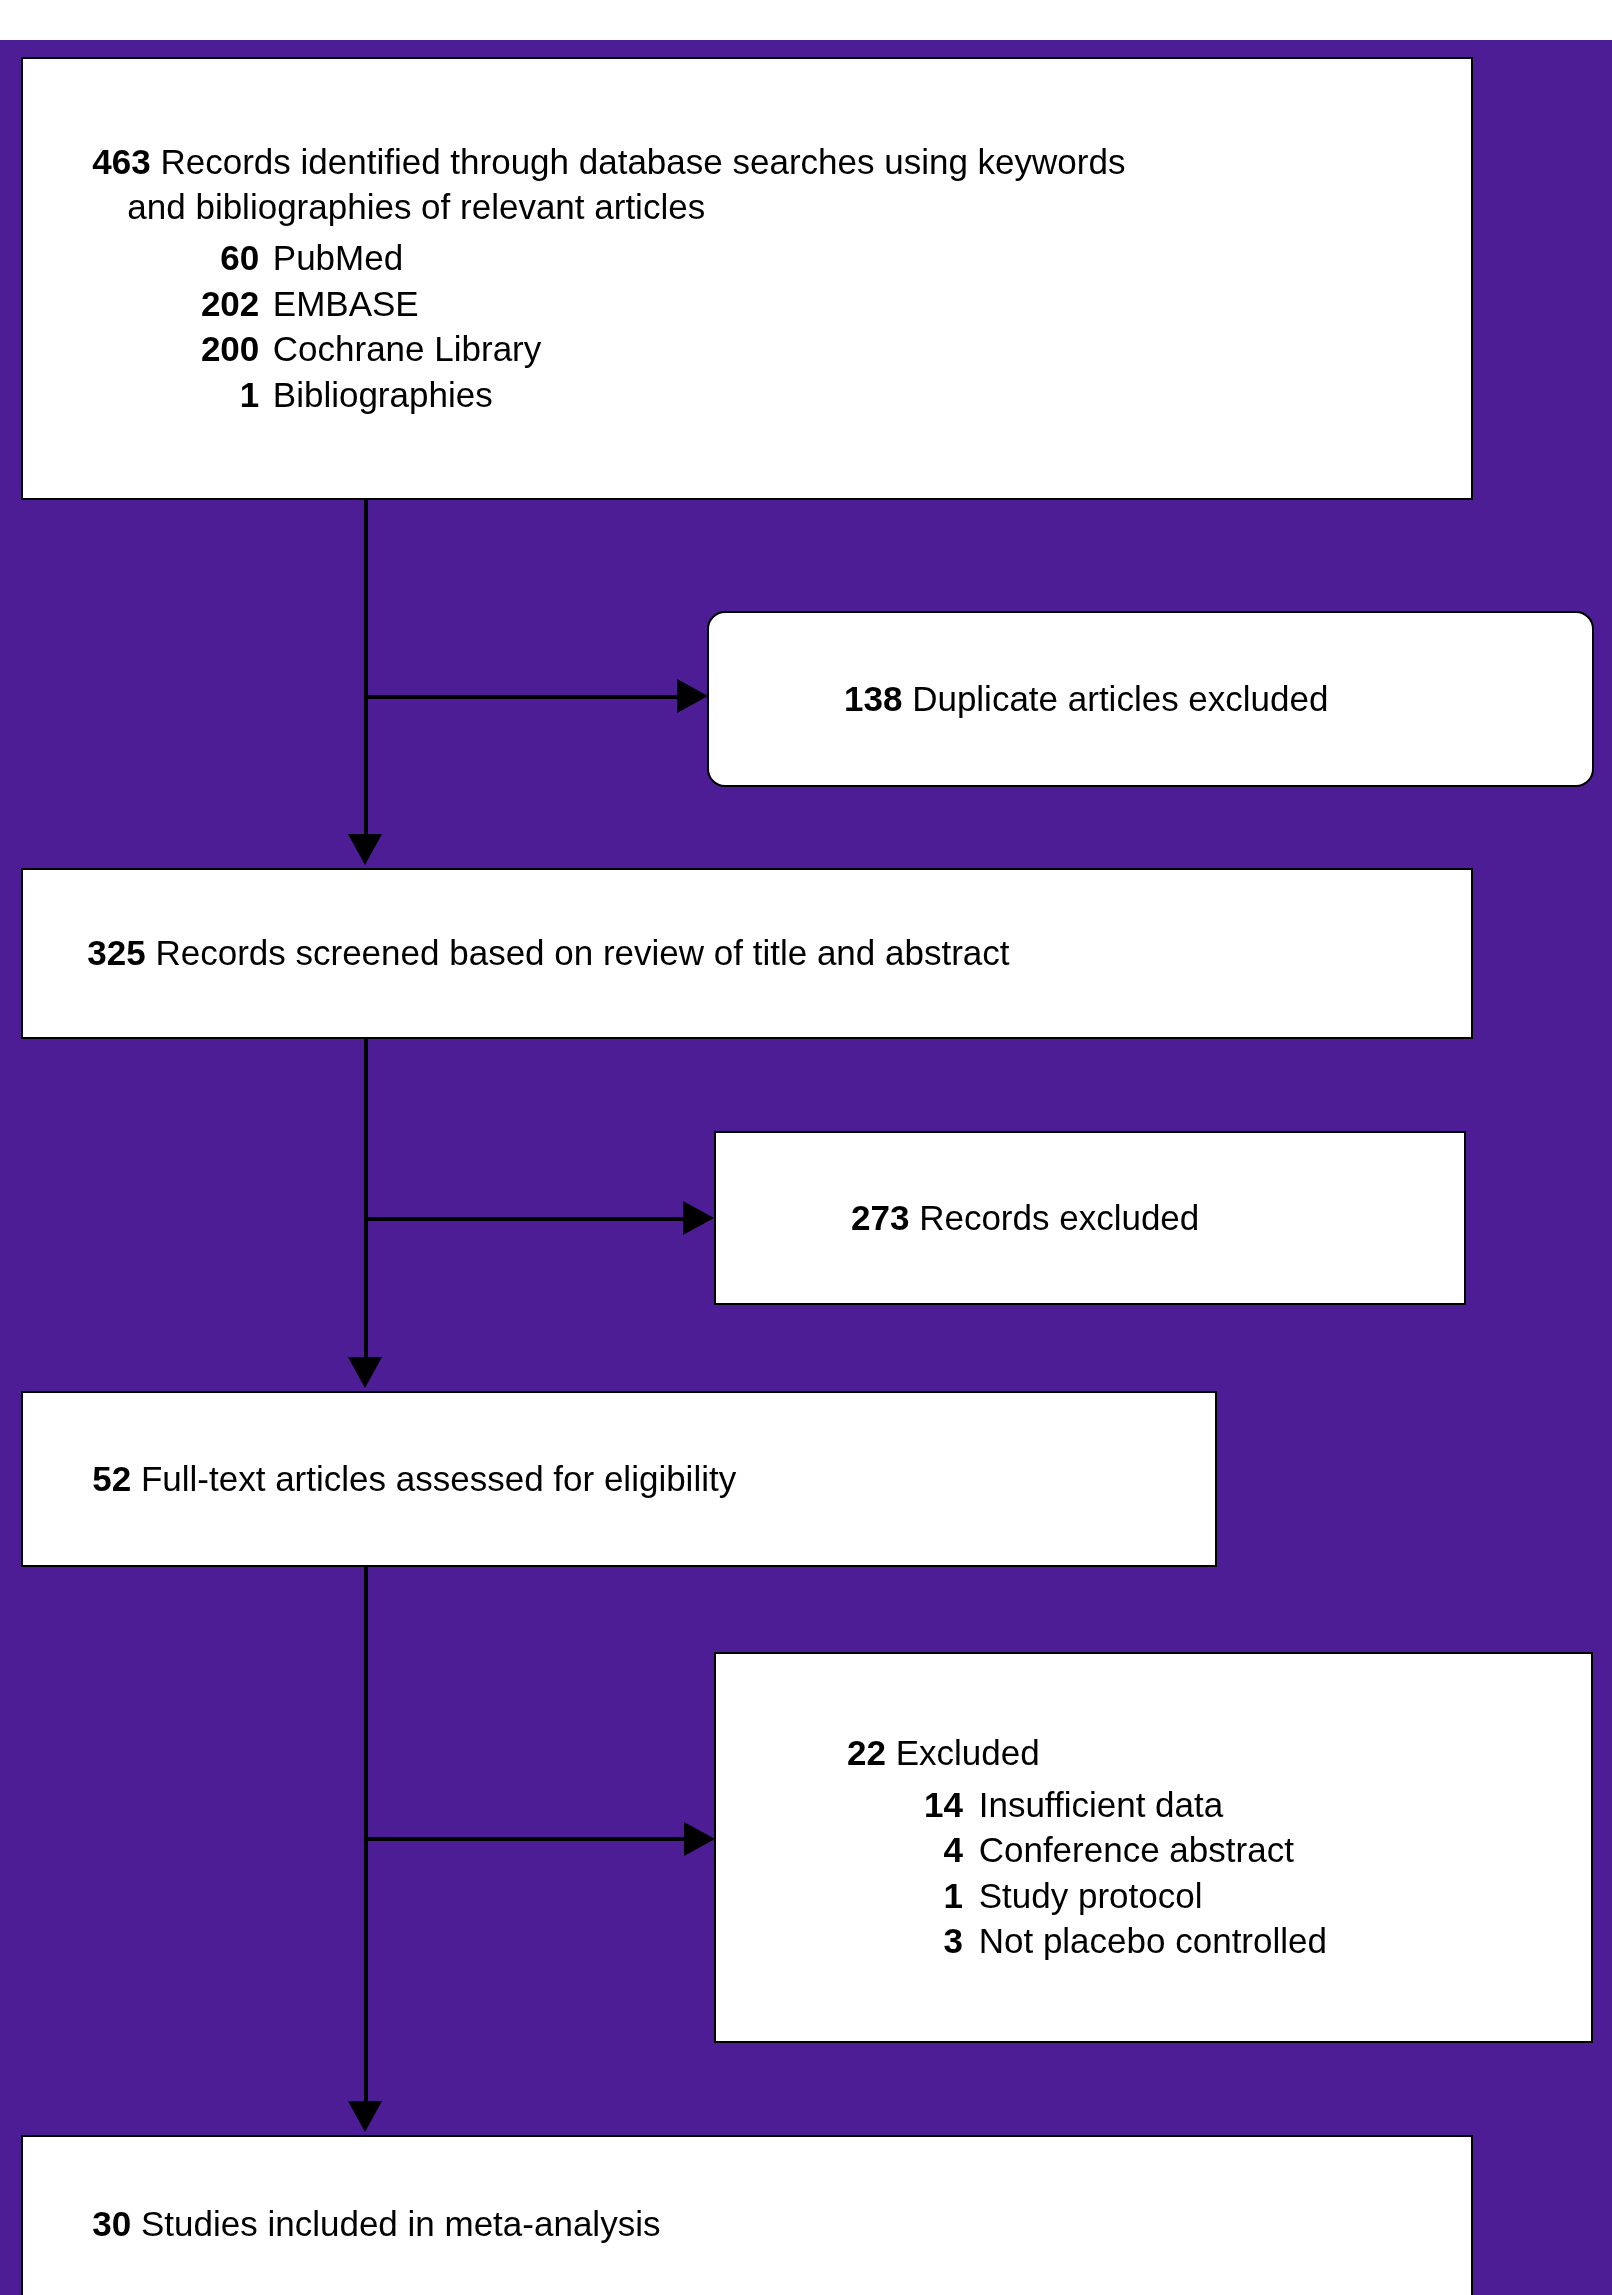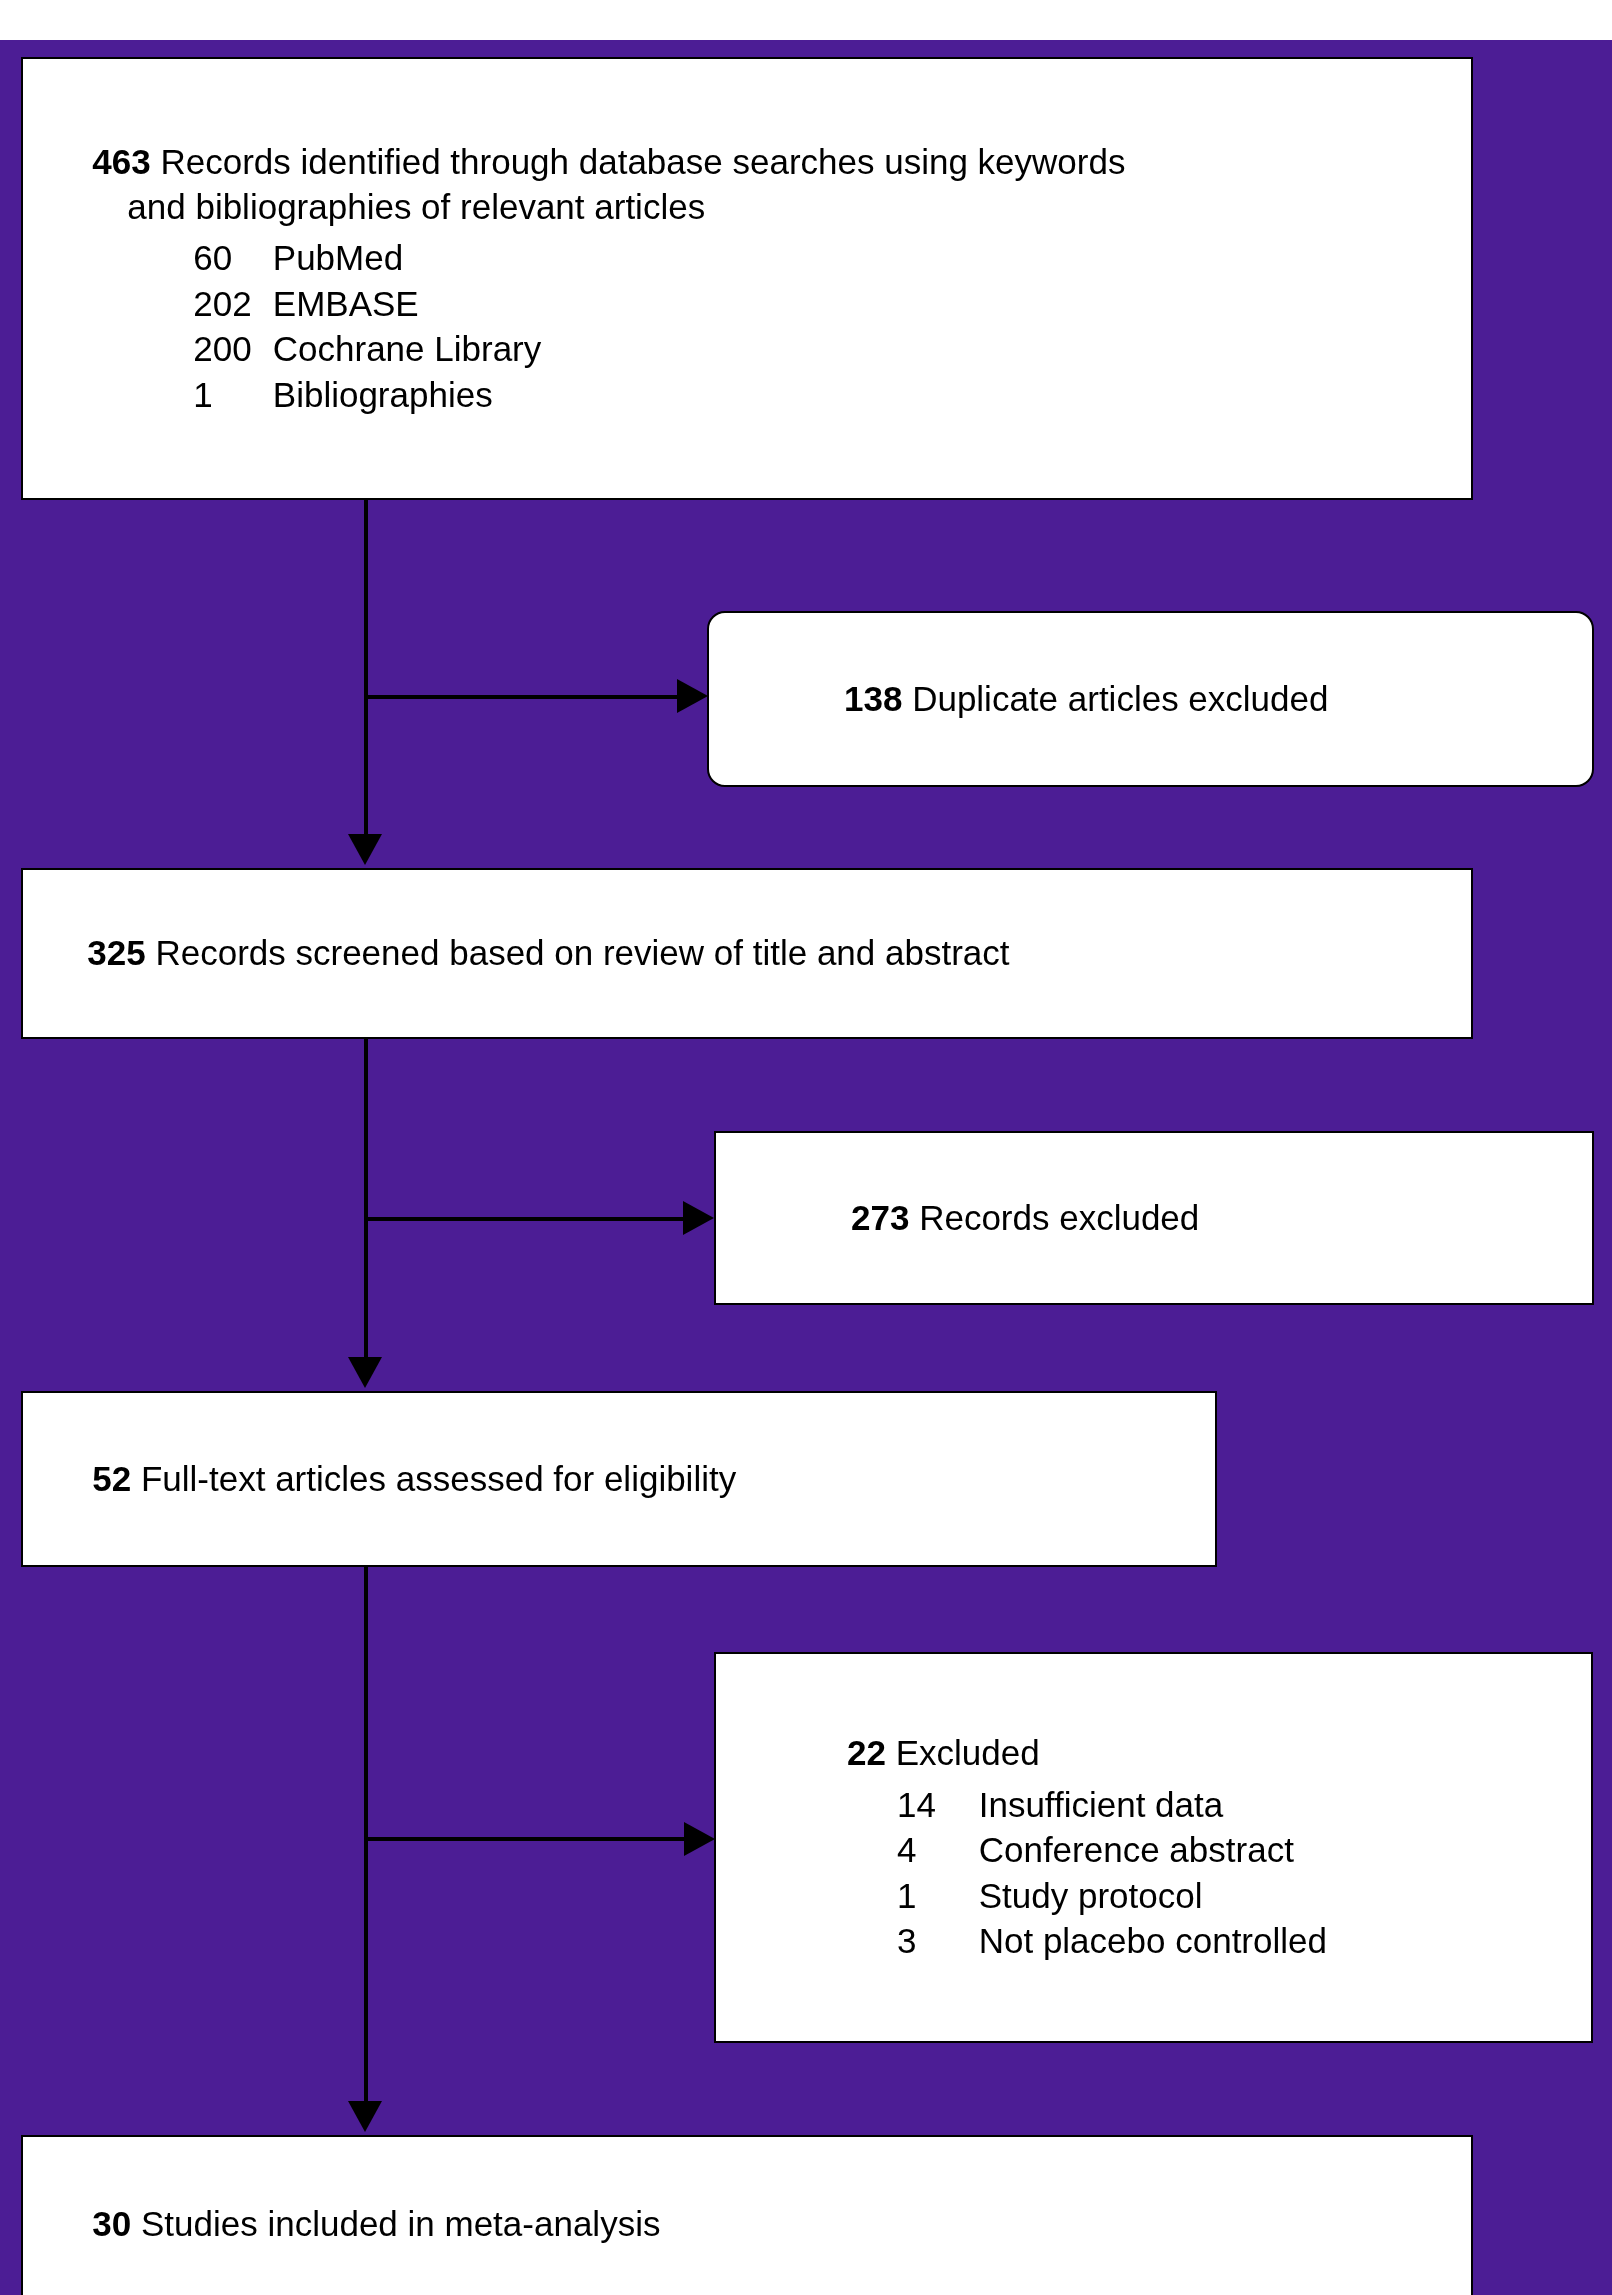--- a/index.html
+++ b/index.html
@@ -49,21 +49,22 @@
     margin-top: 5.6px;
   }
   .sub-row {
     display: flex;
     align-items: baseline;
     font-size: 35px;
     line-height: 1.30;
     white-space: nowrap;
   }
   .sub-num {
-    font-weight: normal;
+    font-weight: bold;
+    text-align: right;
     display: inline-block;
   }
   .sub-label {
     display: inline-block;
   }
 
   
   .vline {
     position: absolute;
     width: 3.9px;
@@ -143,21 +144,21 @@
       <span>Records screened based on review of title and abstract</span>
     </div>
   </div>
 
   <div class="vline" style="left:364px; top:999px; height:321px;"></div>
   <div class="arrow-down" style="left:348px; top:1317px;"></div>
 
   <div class="hline" style="left:364px; top:1177px; width:330px;"></div>
   <div class="arrow-right" style="left:683px; top:1161px;"></div>
 
-  <div class="flow-box" style="left:714px; top:1091px; width:880px; height:174px; padding-left:135px; padding-right:22.4px;">
+  <div class="flow-box" style="left:714px; top:1091px; width:752px; height:174px; padding-left:135px; padding-right:22.4px;">
     <div class="box-main-line">
       <span class="num">273</span> 
       <span>Records excluded</span>
     </div>
   </div>
 
   <div class="flow-box" style="left:21.3px; top:1351px; width:1196px; height:176px; padding-left:69px; padding-right:33px;">
     <div class="box-main-line">
       <span class="num">52</span> 
       <span>Full-text articles assessed for eligibility</span>

